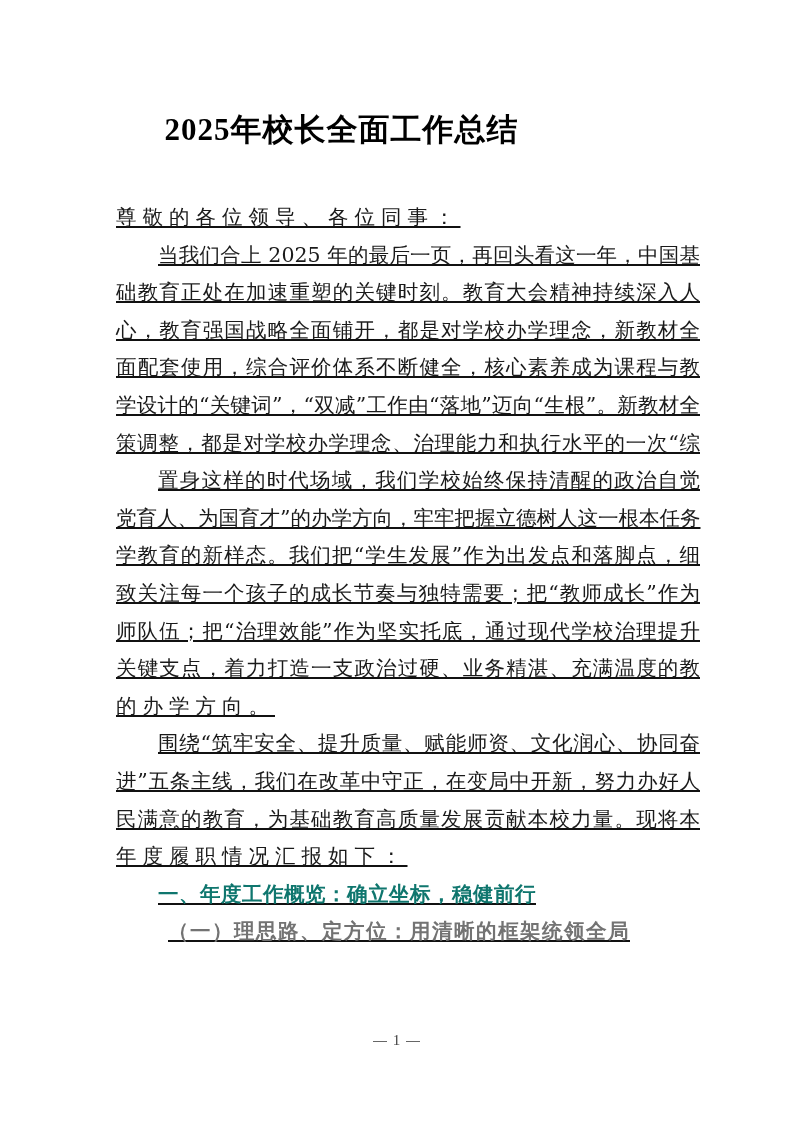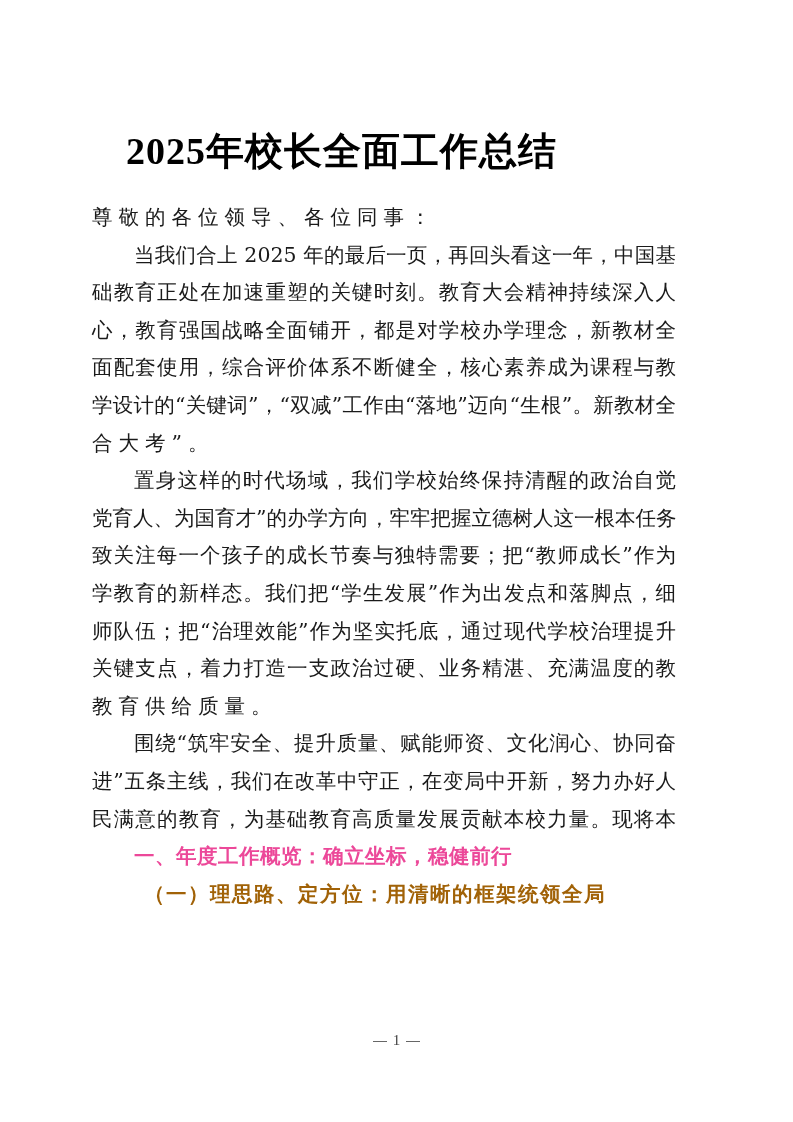--- a/index.html
+++ b/index.html
@@ -1,65 +1,66 @@
 <!DOCTYPE html>
 <html><head>
   <meta charset="utf-8">
   <style>
     html, body { margin: 0; padding: 0; background: #ffffff; }
     body { width: 793px; height: 1122px; position: relative; overflow: hidden;
       font-family: "DejaVu Serif", "Liberation Serif", serif; color: #111; }
     .page { position: absolute; left: 0; top: 0; width: 793px; height: 1122px; background: #fff; }
-    .title { position: absolute; top: 131px; left: 0; width: 683px; text-align: center;
-      font-family: "Liberation Serif", "DejaVu Serif", serif; font-weight: bold; font-size: 38px;
+    .title { position: absolute; top: 110px; left: 0; width: 683px; text-align: center;
+      font-family: "Liberation Serif", "DejaVu Serif", serif; font-weight: bold; font-size: 31px;
       letter-spacing: 1px; line-height: 40px; color: #000; }
-    .body { position: absolute; left: 92px; top: 199px; width: 584px; }
+    .body { position: absolute; left: 116px; top: 199px; width: 584px; text-decoration: underline; }
     .line { display: block; height: 37.6px; line-height: 37.6px; font-size: 20.5px; white-space: nowrap;
       text-align: justify; text-align-last: justify; letter-spacing: 0; color: #1a1a1a; }
     .line.last { text-align-last: left; letter-spacing: 6px; }
     .line.indent { padding-left: 42px; }
     .h1 { font-family: "DejaVu Sans", "Liberation Sans", sans-serif; font-weight: bold; font-size: 20.5px;
-      padding-left: 42px; text-align-last: left; letter-spacing: 0.5px; color: #ec4899; }
-    .h2 { font-weight: bold; font-size: 20.5px; padding-left: 52px; text-align-last: left; letter-spacing: 1.5px; color: #a16207; }
+      padding-left: 42px; text-align-last: left; letter-spacing: 0.5px; color: #0f766e; }
+    .h2 { font-weight: bold; font-size: 20.5px; padding-left: 52px; text-align-last: left; letter-spacing: 1.5px; color: #737373; }
     .footer { position: absolute; top: 1032px; left: 0; width: 793px; text-align: center;
       font-family: "Liberation Serif", "DejaVu Serif", serif; font-size: 15px; color: #444; }
     .footer .dash { display: inline-block; width: 14px; height: 1px; background: #666; vertical-align: middle; margin: 0 6px; }
   </style>
 </head>
 <body>
 
 <div class="page">
   <div class="title">2025年校长全面工作总结</div>
 
   <div class="body">
     <span class="line last">尊敬的各位领导、各位同事：</span>
 
     <div>
       <span class="line indent">当我们合上 2025 年的最后一页，再回头看这一年，中国基</span>
       <span class="line">础教育正处在加速重塑的关键时刻。教育大会精神持续深入人</span>
       <span class="line">心，教育强国战略全面铺开，都是对学校办学理念，新教材全</span>
       <span class="line">面配套使用，综合评价体系不断健全，核心素养成为课程与教</span>
       <span class="line">学设计的“关键词”，“双减”工作由“落地”迈向“生根”。新教材全</span>
-      <span class="line last">合大考”。</span>
+      <span class="line">策调整，都是对学校办学理念、治理能力和执行水平的一次“综</span>
     </div>
 
     <div>
       <span class="line indent">置身这样的时代场域，我们学校始终保持清醒的政治自觉</span>
       <span class="line">党育人、为国育才”的办学方向，牢牢把握立德树人这一根本任务</span>
+      <span class="line">学教育的新样态。我们把“学生发展”作为出发点和落脚点，细</span>
       <span class="line">致关注每一个孩子的成长节奏与独特需要；把“教师成长”作为</span>
-      <span class="line">学教育的新样态。我们把“学生发展”作为出发点和落脚点，细</span>
       <span class="line">师队伍；把“治理效能”作为坚实托底，通过现代学校治理提升</span>
       <span class="line">关键支点，着力打造一支政治过硬、业务精湛、充满温度的教</span>
-      <span class="line last">教育供给质量。</span>
+      <span class="line last">的办学方向。</span>
     </div>
 
     <div>
       <span class="line indent">围绕“筑牢安全、提升质量、赋能师资、文化润心、协同奋</span>
       <span class="line">进”五条主线，我们在改革中守正，在变局中开新，努力办好人</span>
       <span class="line">民满意的教育，为基础教育高质量发展贡献本校力量。现将本</span>
+      <span class="line last">年度履职情况汇报如下：</span>
     </div>
 
     <span class="line h1">一、年度工作概览：确立坐标，稳健前行</span>
     <span class="line h2">（一）理思路、定方位：用清晰的框架统领全局</span>
   </div>
 
   <div class="footer">
     <span class="dash"></span><span>1</span><span class="dash"></span>
   </div>
 </div>

